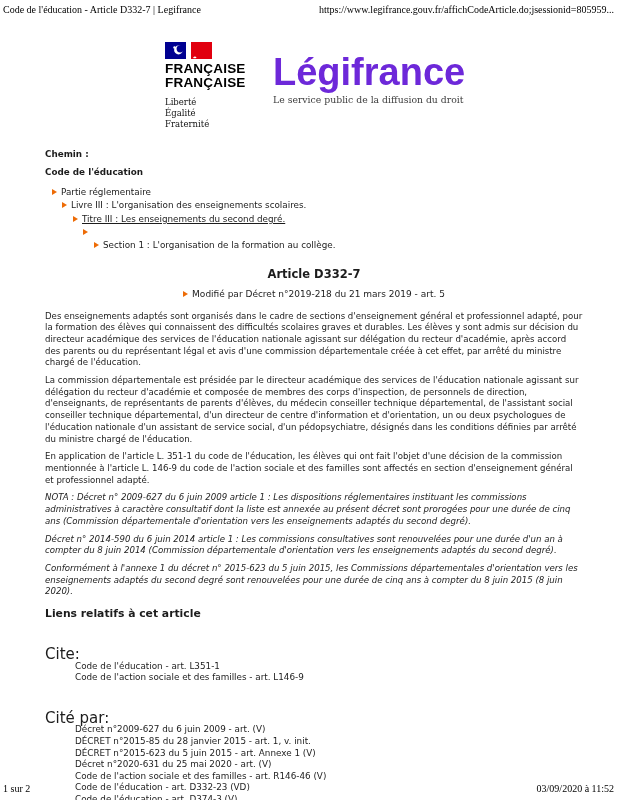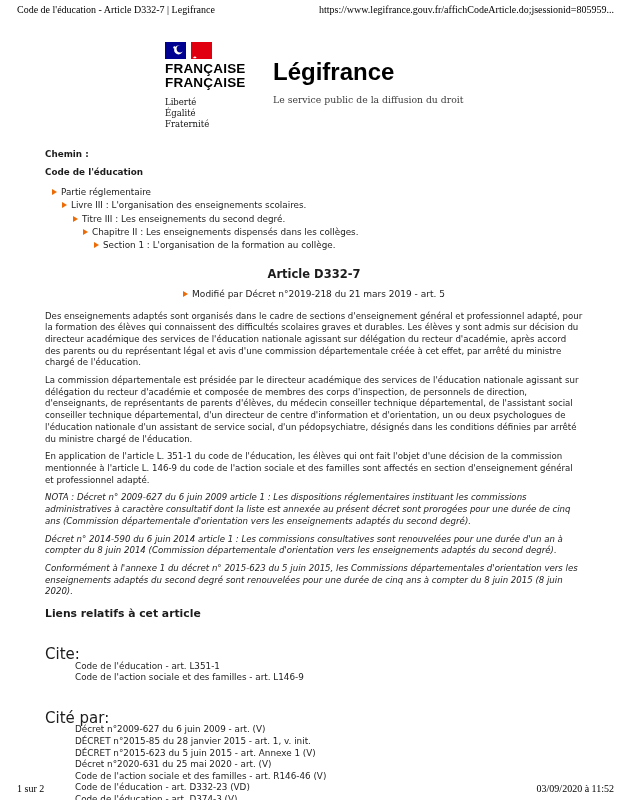--- a/index.html
+++ b/index.html
@@ -4,21 +4,21 @@
 <style>
   html,body { margin:0; padding:0; background:#e9e9e9; }
   .page {
     position:relative; width:618px; height:800px; margin:0 auto;
     background:#ffffff; overflow:hidden;
     font-family:"DejaVu Sans", sans-serif; color:#1c1c1c;
   }
 
   
   .print-header, .print-footer {
-    position:absolute; left:17px; right:4px;
+    position:absolute; left:3px; right:4px;
     display:flex; justify-content:space-between;
     font-family:"Liberation Serif", serif; font-size:10px; color:#000;
   }
   .print-header { top:4px; }
   .print-footer { bottom:6px; }
 
   
   .logo-row { position:absolute; top:42px; left:165px; display:flex; align-items:flex-start; }
   .marianne-block { width:104px; }
   .flag-svg { display:block; }
@@ -26,34 +26,34 @@
     font-family:"Liberation Sans", sans-serif; font-weight:bold;
     font-size:13.5px; line-height:14px; letter-spacing:.2px; color:#000; margin-top:3px;
   }
   .motto {
     font-family:"DejaVu Serif", serif; 
     font-size:8.5px; line-height:11px; color:#111; margin-top:7px;
   }
   .brand-block { margin-left:4px; padding-top:12px; }
   .brand {
     font-family:"Liberation Sans", sans-serif; font-weight:bold;
-    font-size:24px; line-height:36px; color:#000000; letter-spacing:0;
+    font-size:38px; line-height:36px; color:#6d28d9; letter-spacing:0;
   }
   .tagline { font-family:"DejaVu Serif", serif; font-size:9.3px; color:#3d3d3d; margin-top:4px; }
 
   
   .content { position:absolute; top:148px; left:45px; width:538px; }
 
   .breadcrumb { font-size:8.8px; line-height:13.4px; }
   .chemin-label { font-weight:bold; margin-bottom:5px; }
   .crumb-root { font-weight:bold; }
   .crumb { white-space:nowrap; }
   .lvl1 { padding-left:7px;margin-top:6px; }
   .lvl2 { padding-left:17px; }
-  .lvl3 { padding-left:28px; }
+  .lvl3 { padding-left:28px;text-decoration:underline; }
   .lvl4 { padding-left:38px; }
   .lvl5 { padding-left:49px; }
 
   .arrow {
     display:inline-block; width:0; height:0;
     border-left:5px solid #ed6b06;
     border-top:3.5px solid transparent; border-bottom:3.5px solid transparent;
     margin-right:4px;
   }
 
@@ -112,21 +112,21 @@
       <div class="crumb lvl1">
         <span class="arrow"></span><span>Partie réglementaire</span>
       </div>
       <div class="crumb lvl2">
         <span class="arrow"></span><span>Livre III : L'organisation des enseignements scolaires.</span>
       </div>
       <div class="crumb lvl3">
         <span class="arrow"></span><span>Titre III : Les enseignements du second degré.</span>
       </div>
       <div class="crumb lvl4">
-        <span class="arrow"></span><span>Chapitre II : Les enseignements dispensés dans les collèges.</span>
+        <span class="arrow"></span>
       </div>
       <div class="crumb lvl5">
         <span class="arrow"></span><span>Section 1 : L'organisation de la formation au collège.</span>
       </div>
     </nav>
 
     <h1 class="article-title">Article D332-7</h1>
     <div class="modified">
       <span class="arrow"></span><span>Modifié par Décret n°2019-218 du 21 mars 2019 - art. 5</span>
     </div>

